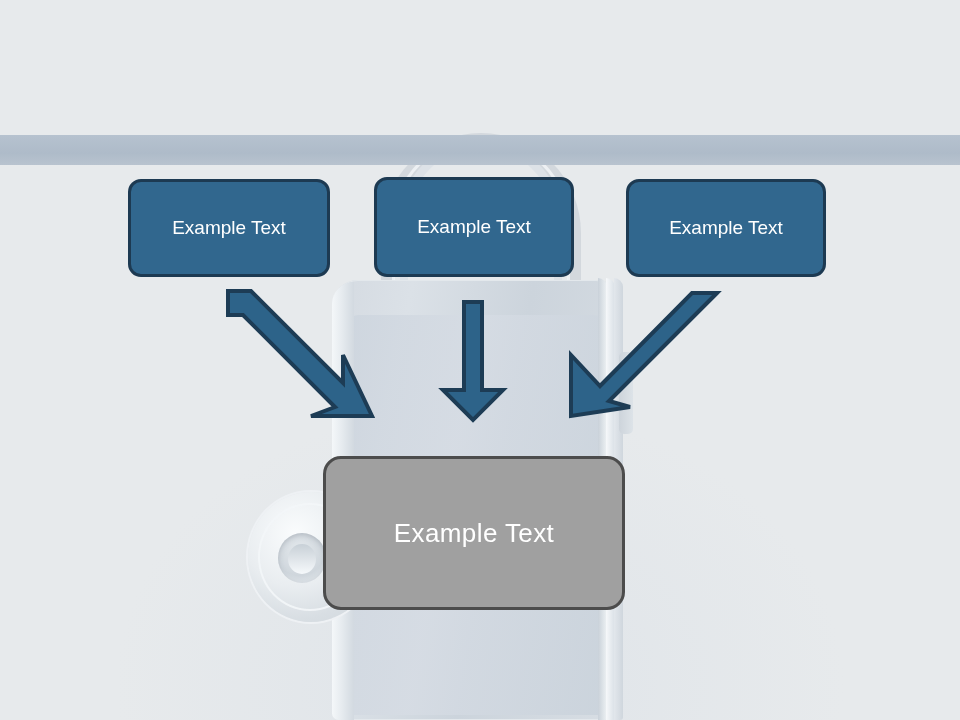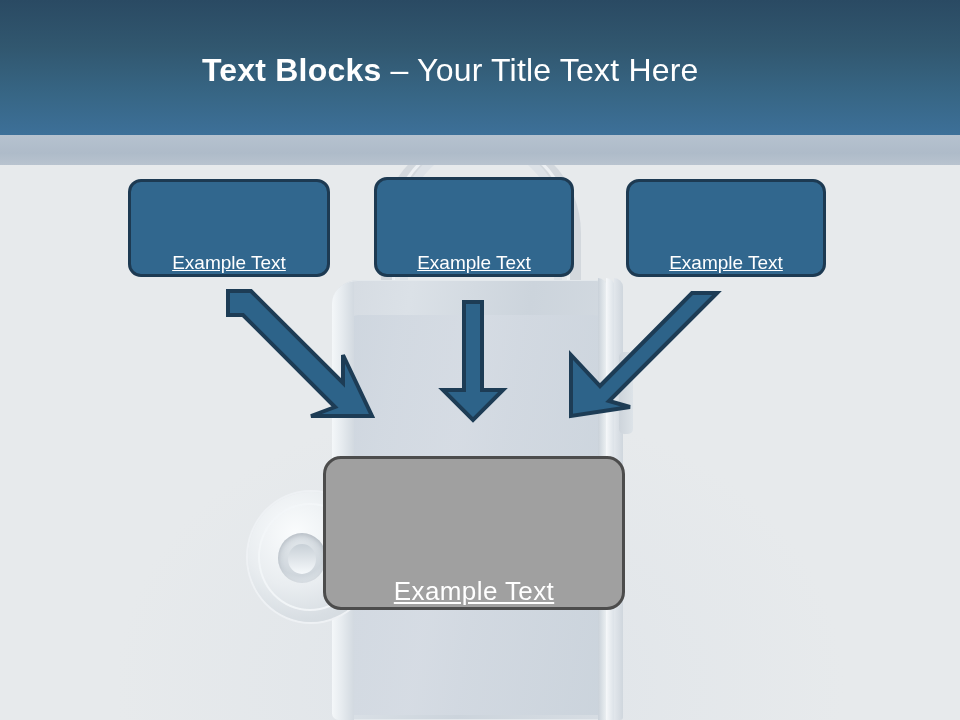--- a/index.html
+++ b/index.html
@@ -194,25 +194,24 @@
     width: 960px;
     height: 30px;
     background: linear-gradient(180deg, #b6c2cf 0%, #aebbc9 60%, #b8c3cf 100%);
   }
 
   
   .block {
     position: absolute;
     box-sizing: border-box;
     display: flex;
-    align-items: flex-end;
+    align-items: center;
     justify-content: center;
     border-radius: 13px;
     color: #ffffff;
-    text-decoration: underline;
   }
   .block.blue {
     background: #31678e;
     border: 3px solid #1d3a52;
     font-size: 19px;
   }
   .block.b1 { left: 128px; top: 179px; width: 202px; height: 98px; }
   .block.b2 { left: 374px; top: 177px; width: 200px; height: 100px; }
   .block.b3 { left: 626px; top: 179px; width: 200px; height: 98px; }
 
@@ -256,25 +255,20 @@
     <div class="case-edge e2"></div>
     <div class="case-edge e3"></div>
     <div class="side-grip"></div>
 
     <div class="wheel-outer"></div>
     <div class="wheel-ring"></div>
     <div class="wheel-hub"></div>
     <div class="wheel-hub-hole"></div>
   </div>
 
-  <div class="header">
-    <div class="header-title">
-      <span class="strong">Text Blocks</span><span class="light"> – </span><span class="light">Your Title Text Here</span>
-    </div>
-  </div>
   <div class="header-strip"></div>
 
   <svg class="arrows" width="960" height="720" viewBox="0 0 960 720">
 
     <polygon fill="#2d6389" stroke="#1d3c55" stroke-width="4" stroke-linejoin="miter" points="228,291 251,291 343,383 343,355 372,416 311,416 335,407 243,315 228,315"></polygon>
 
     <polygon fill="#2d6389" stroke="#1d3c55" stroke-width="4" stroke-linejoin="miter" points="464,302 482,302 482,390 503,390 473,420 443,390 464,390"></polygon>
 
     <polygon fill="#2d6389" stroke="#1d3c55" stroke-width="4" stroke-linejoin="miter" points="717,293 701,309 609,401 630,407 571,416 571,355 600,386 692,293"></polygon>
   </svg>

